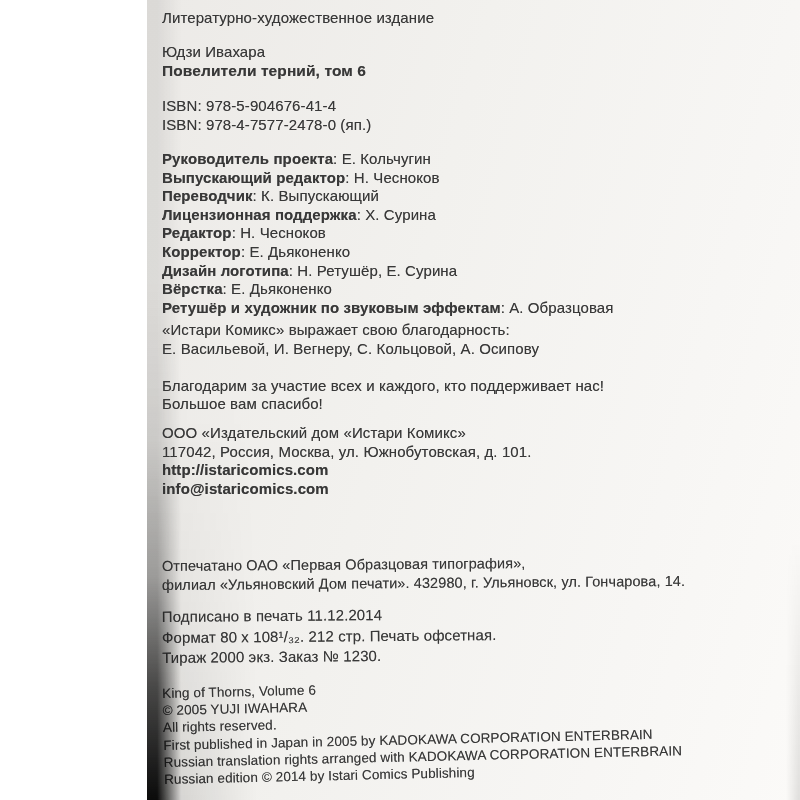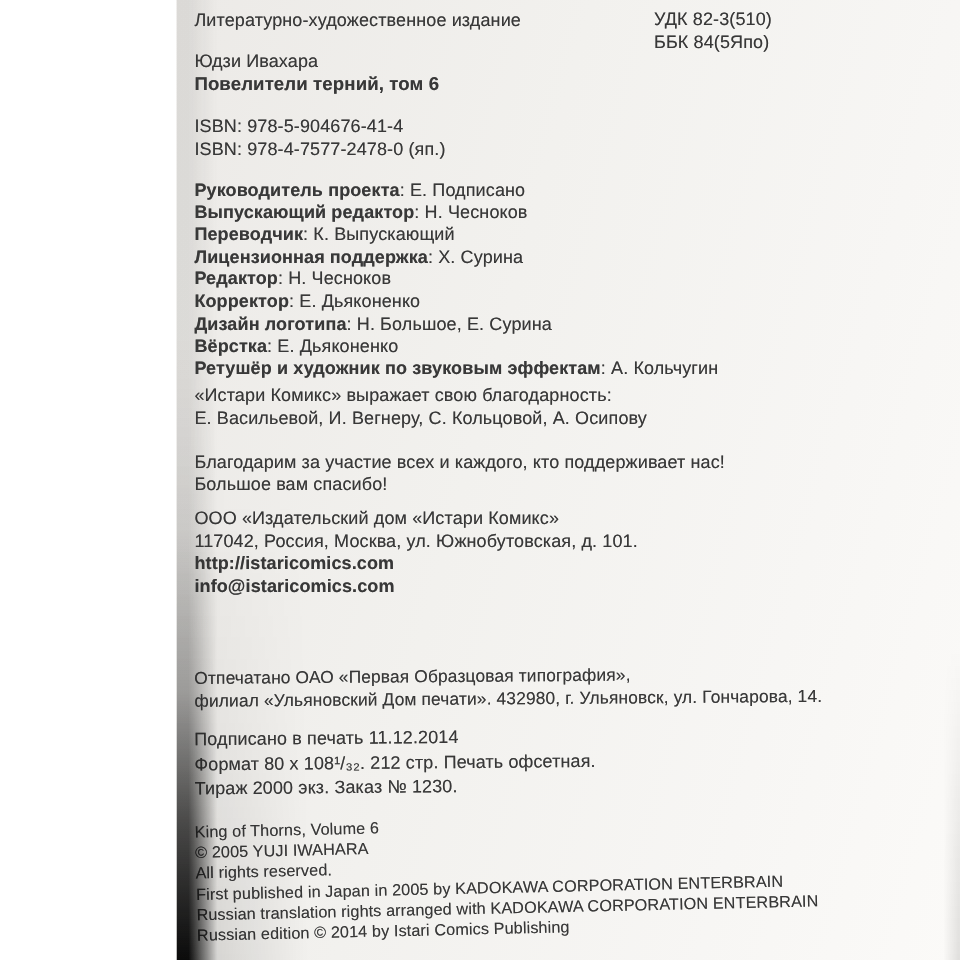--- a/index.html
+++ b/index.html
@@ -107,43 +107,39 @@
 </style>
 </head>
 <body>
 
 <div class="stage">
   <div class="scan-page">
 
     <div class="content">
 
       <div class="line">Литературно-художественное издание</div>
-      <div class="head-right">
-        <div class="line">УДК 82-3(510)</div>
-        <div class="line">ББК 84(5Япо)</div>
-      </div>
 
       <div class="line author-line">Юдзи Ивахара</div>
       <div class="line title-line">Повелители терний, том 6</div>
 
       <div class="isbn-block">
         <div class="line">ISBN: 978-5-904676-41-4</div>
         <div class="line">ISBN: 978-4-7577-2478-0 (яп.)</div>
       </div>
 
       <div class="credits-block">
-        <div class="line"><span class="bold">Руководитель проекта</span><span>: Е. Подписано</span></div>
+        <div class="line"><span class="bold">Руководитель проекта</span><span>: Е. Кольчугин</span></div>
         <div class="line"><span class="bold">Выпускающий редактор</span><span>: Н. Чесноков</span></div>
         <div class="line"><span class="bold">Переводчик</span><span>: К. Выпускающий</span></div>
         <div class="line"><span class="bold">Лицензионная поддержка</span><span>: Х. Сурина</span></div>
         <div class="line"><span class="bold">Редактор</span><span>: Н. Чесноков</span></div>
         <div class="line"><span class="bold">Корректор</span><span>: Е. Дьяконенко</span></div>
-        <div class="line"><span class="bold">Дизайн логотипа</span><span>: Н. Большое, Е. Сурина</span></div>
+        <div class="line"><span class="bold">Дизайн логотипа</span><span>: Н. Ретушёр, Е. Сурина</span></div>
         <div class="line"><span class="bold">Вёрстка</span><span>: Е. Дьяконенко</span></div>
-        <div class="line"><span class="bold">Ретушёр и художник по звуковым эффектам</span><span>: А. Кольчугин</span></div>
+        <div class="line"><span class="bold">Ретушёр и художник по звуковым эффектам</span><span>: А. Образцовая</span></div>
       </div>
 
       <div class="thanks-a">
         <div class="line">«Истари Комикс» выражает свою благодарность:</div>
         <div class="line">Е. Васильевой, И. Вегнеру, С. Кольцовой, А. Осипову</div>
       </div>
 
       <div class="thanks-b">
         <div class="line">Благодарим за участие всех и каждого, кто поддерживает нас!</div>
         <div class="line">Большое вам спасибо!</div>

